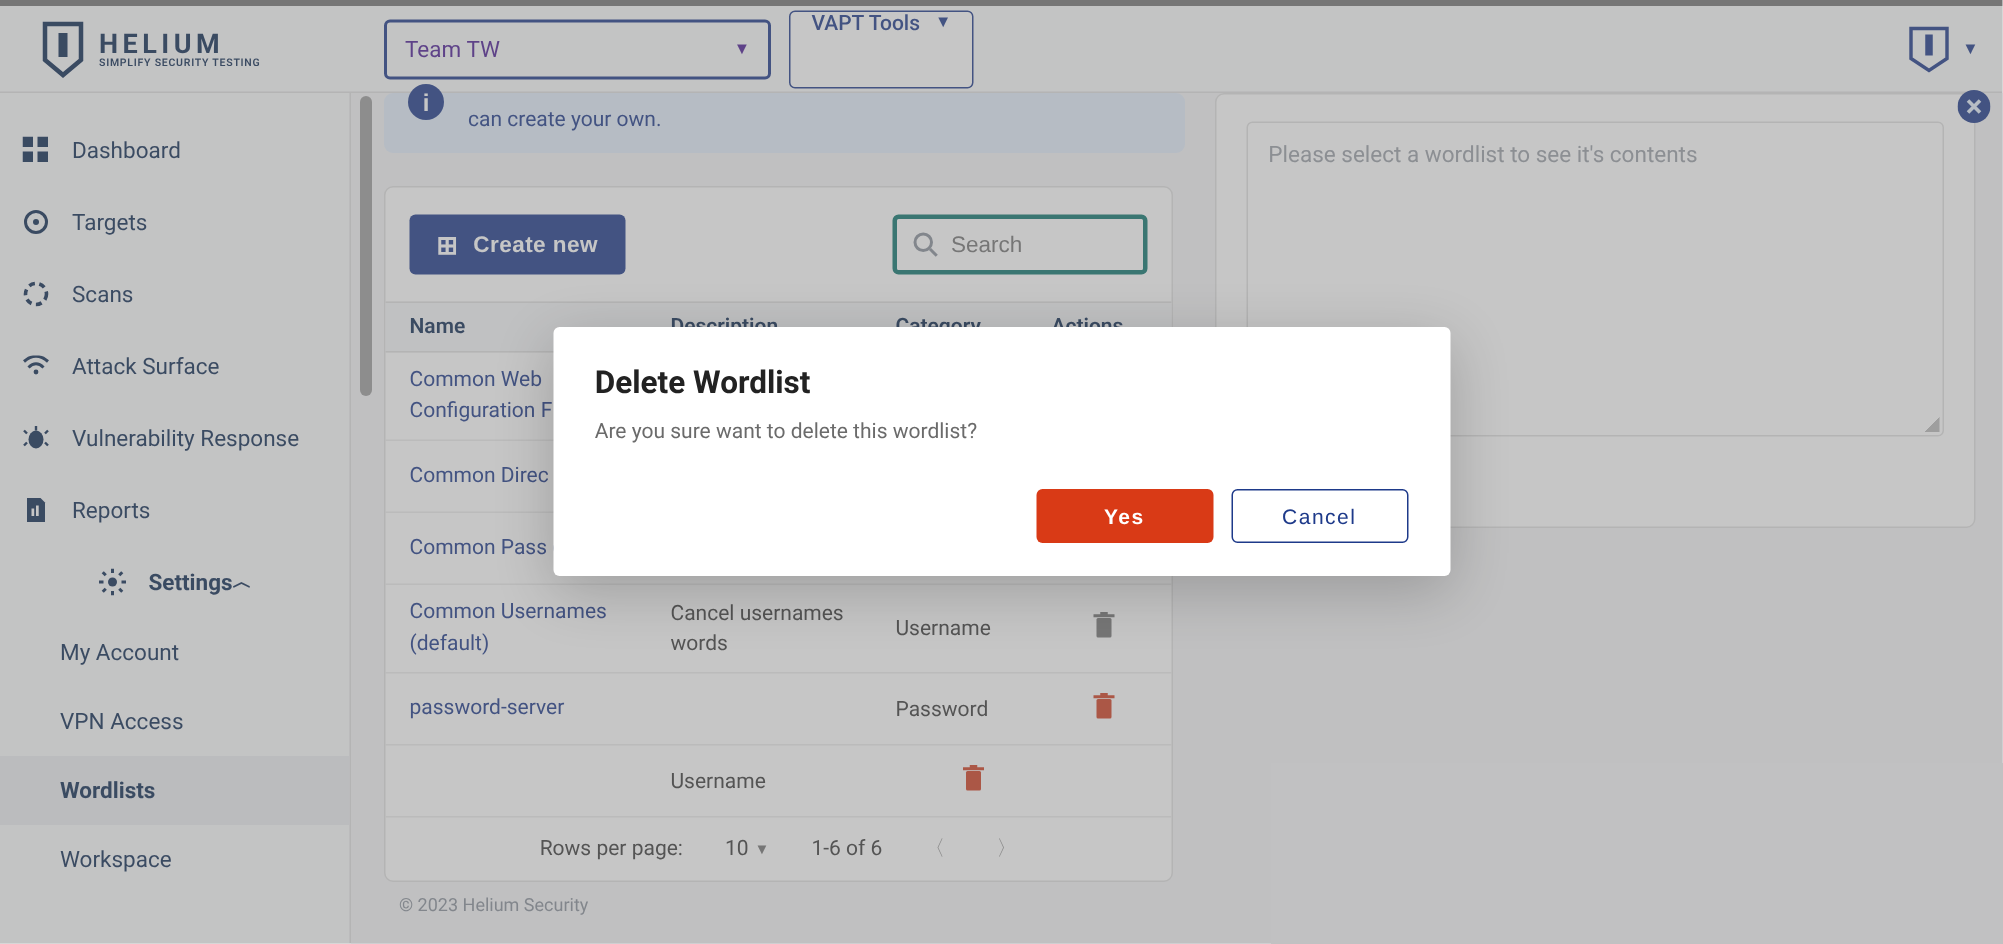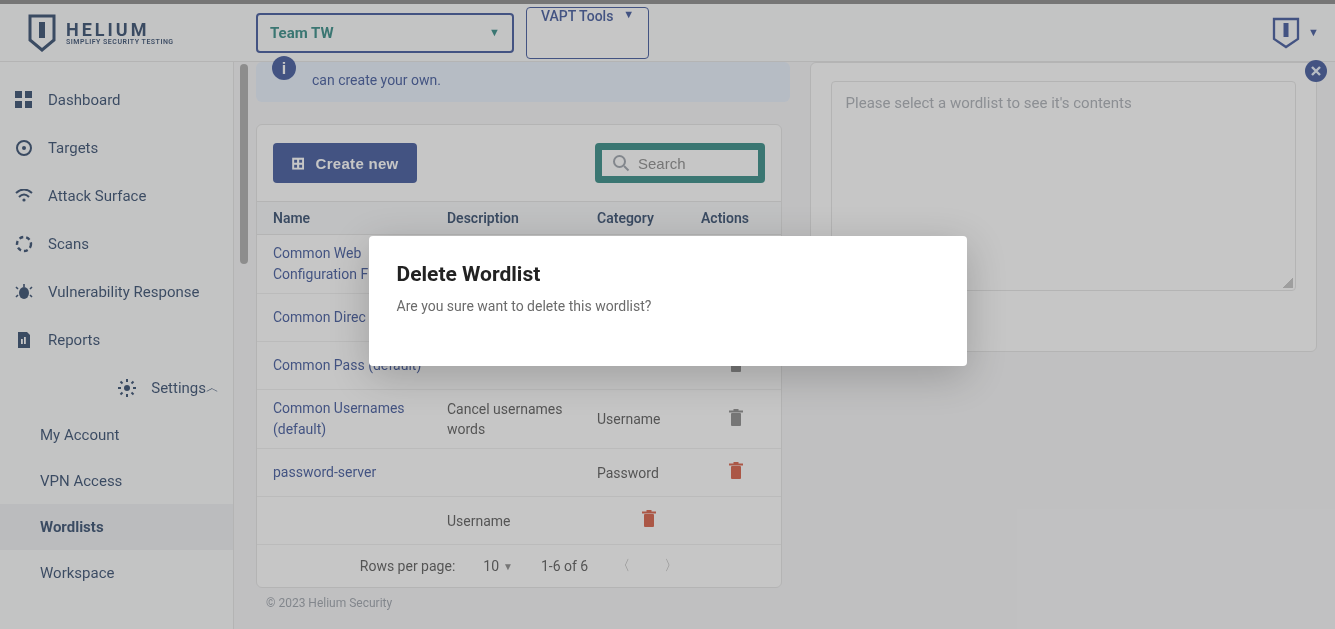--- a/index.html
+++ b/index.html
@@ -53,25 +53,24 @@
   .team-select {
     margin-left: 6px;
     border: 2px solid #1e3a8a;
     border-radius: 4px;
     height: 40px;
     width: 258px;
     display: flex;
     align-items: center;
     justify-content: space-between;
     padding: 0 12px;
-    color: #0f766e;
+    color: #4c1d95;
     font-size: 15px;
     background: #fafbfc;
     cursor: pointer;
-    font-weight: bold;
   }
   .vapt-select {
     margin-left: 12px;
     border: 1px solid #1e3a8a;
     border-radius: 4px;
     height: 52px;
     display: flex;
     align-items: flex-start;
     padding: 0 14px;
     color: #1e3a8a;
@@ -111,22 +110,22 @@
   }
   .nav-item .nav-ico {
     width: 20px;
     height: 20px;
     margin-right: 14px;
     display: inline-flex;
     align-items: center;
     justify-content: center;
   }
   .nav-item.expand {
-    font-weight: 400;
-    justify-content: flex-end;
+    font-weight: 700;
+    justify-content: center;
   }
   .nav-item.expand .left { display: flex; align-items: center; }
   .nav-sub {
     padding-left: 40px;
     height: 46px;
     display: flex;
     align-items: center;
     font-size: 15px;
     color: #0f2b53;
     cursor: pointer;
@@ -206,21 +205,21 @@
     padding: 0 18px;
     font-size: 15px;
     font-weight: 600;
     letter-spacing: 0.3px;
     display: flex;
     align-items: center;
     cursor: pointer;
   }
   .create-btn .plus { margin-right: 10px; font-size: 17px; font-weight: 700; }
   .search-wrap {
-    border: 7px solid #0f766e;
+    border: 3px solid #0f766e;
     border-radius: 4px;
     height: 40px;
     width: 170px;
     display: flex;
     align-items: center;
     padding: 0 10px;
     color: #8b929c;
   }
   .search-wrap .sico { margin-right: 8px; display: inline-flex; }
   .search-wrap input {
@@ -416,35 +415,35 @@
       <span class="nav-ico">
         <svg width="18" height="18" viewBox="0 0 18 18">
             <circle cx="9" cy="9" r="7" stroke="#0f2b53" stroke-width="2" fill="none"></circle>
             <circle cx="9" cy="9" r="2" fill="#0f2b53"></circle>
           </svg>
       </span>
       <span>Targets</span>
     </div>
     <div class="nav-item">
       <span class="nav-ico">
+        <svg width="18" height="18" viewBox="0 0 18 18">
+            <circle cx="9" cy="9" r="7" stroke="#0f2b53" stroke-width="2.4" fill="none" stroke-dasharray="4 3"></circle>
+          </svg>
+      </span>
+      <span>Scans</span>
+    </div>
+    <div class="nav-item">
+      <span class="nav-ico">
         <svg width="18" height="14" viewBox="0 0 18 14">
             <path d="M1 4 Q9 -3 17 4" stroke="#0f2b53" stroke-width="2" fill="none"></path>
             <path d="M4 8 Q9 3 14 8" stroke="#0f2b53" stroke-width="2" fill="none"></path>
             <circle cx="9" cy="11" r="1.6" fill="#0f2b53"></circle>
           </svg>
       </span>
       <span>Attack Surface</span>
-    </div>
-    <div class="nav-item">
-      <span class="nav-ico">
-        <svg width="18" height="18" viewBox="0 0 18 18">
-            <circle cx="9" cy="9" r="7" stroke="#0f2b53" stroke-width="2.4" fill="none" stroke-dasharray="4 3"></circle>
-          </svg>
-      </span>
-      <span>Scans</span>
     </div>
     <div class="nav-item">
       <span class="nav-ico">
         <svg width="18" height="18" viewBox="0 0 18 18">
             <ellipse cx="9" cy="10" rx="5" ry="6" fill="#0f2b53"></ellipse>
             <path d="M3 6 L1 4 M15 6 L17 4 M3 12 L1 14 M15 12 L17 14 M9 4 L9 1" stroke="#0f2b53" stroke-width="1.6"></path>
           </svg>
       </span>
       <span>Vulnerability Response</span>
     </div>
@@ -638,14 +637,18 @@
           <path d="M7 7 L15 15 M15 7 L7 15" stroke="#e3eefc" stroke-width="2.4"></path>
         </svg>
     </div>
   </div>
 </div>
 
 <div class="overlay">
   <div class="modal">
     <h2>Delete Wordlist</h2>
     <p>Are you sure want to delete this wordlist?</p>
+    <div class="modal-actions">
+      <button class="btn-yes">Yes</button>
+      <button class="btn-cancel">Cancel</button>
+    </div>
   </div>
 </div>
 
 </body></html>

